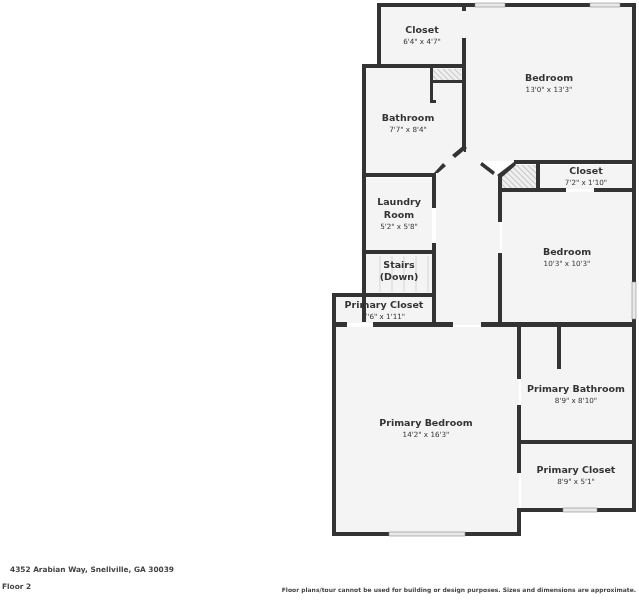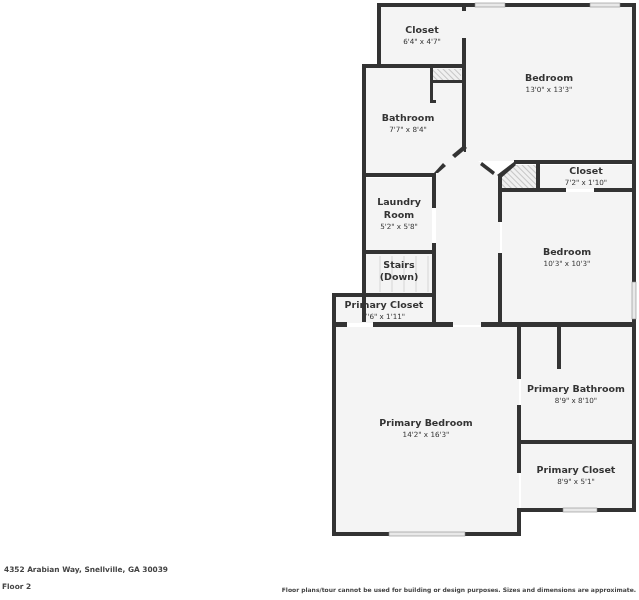--- a/index.html
+++ b/index.html
@@ -6,21 +6,21 @@
   body { width: 639px; height: 600px; position: relative; overflow: hidden; font-family: "DejaVu Sans", sans-serif; }
   #plan { position: absolute; left: 0; top: 0; width: 639px; height: 600px; }
   .room-fill { fill: #f4f4f4; }
   .wall { fill: #333333; }
   .door-gap { fill: #f4f4f4; }
   .window { fill: #e9e9e9; stroke: #8a8a8a; stroke-width: 0.6; }
   .hatch { fill: url(#hatch); stroke: none; }
   .room-name { font-family: "DejaVu Sans", sans-serif; font-size: 9.5px; font-weight: bold; fill: #333333; text-anchor: middle; }
   .room-dim { font-family: "DejaVu Sans", sans-serif; font-size: 7.2px; fill: #333333; text-anchor: middle; }
   .stair-line { stroke: #cfcfcf; stroke-width: 0.8; }
-  .footer-address { position: absolute; left: 4px; top: 565px; font-size: 7.4px; font-weight: bold; color: #444444; }
+  .footer-address { position: absolute; left: 10px; top: 565px; font-size: 7.4px; font-weight: bold; color: #444444; }
   .footer-floor { position: absolute; left: 2px; top: 582px; font-size: 7.4px; font-weight: bold; color: #444444; }
   .footer-disclaimer { position: absolute; right: 3px; top: 586px; font-size: 6px; font-weight: bold; color: #444444; white-space: nowrap; }
 </style>
 </head>
 <body>
 
 <svg id="plan" viewBox="0 0 639 600" xmlns="http://www.w3.org/2000/svg">
   <defs>
     <pattern id="hatch" patternUnits="userSpaceOnUse" width="4" height="4" patternTransform="rotate(-45)">
       <rect width="4" height="4" fill="#f0f0f0"></rect>

